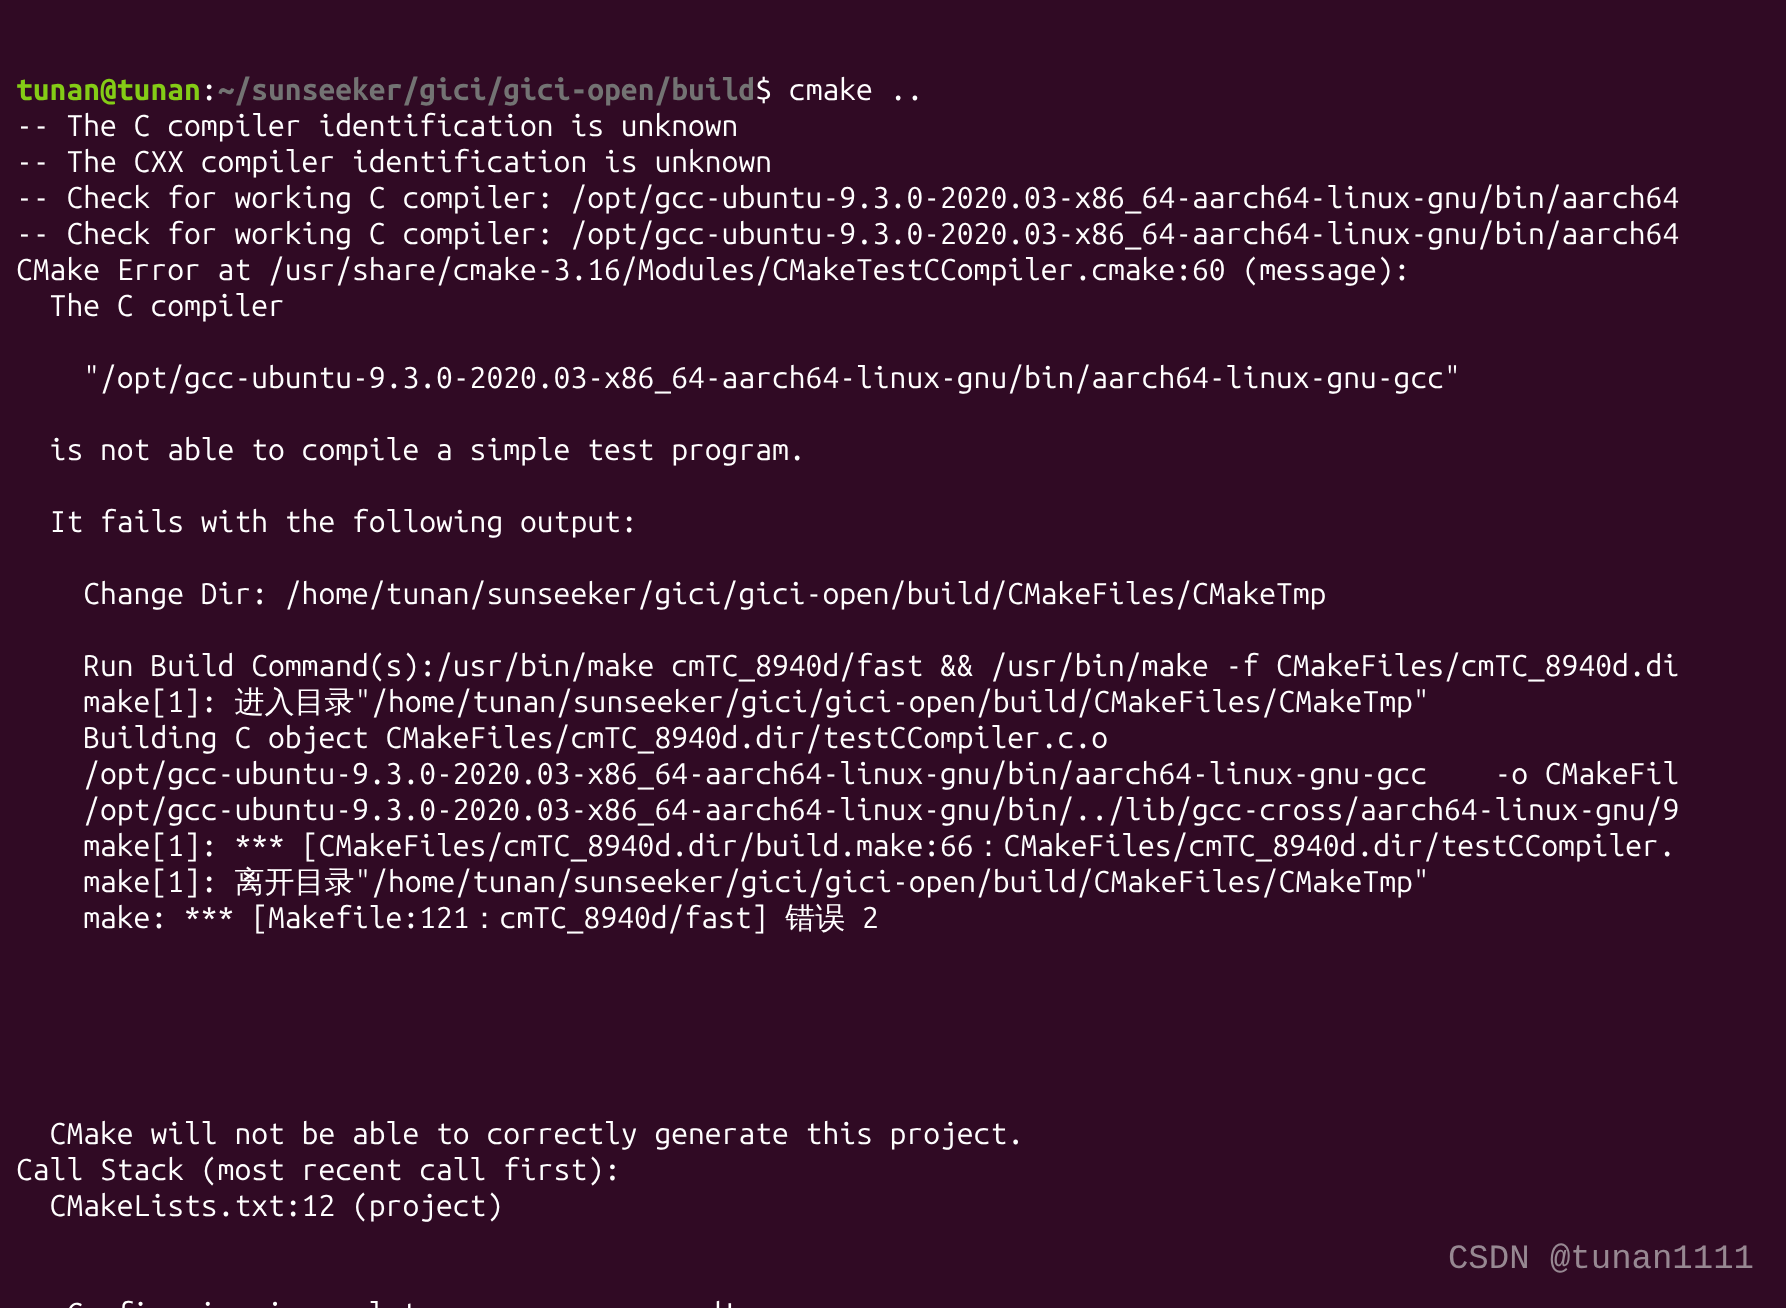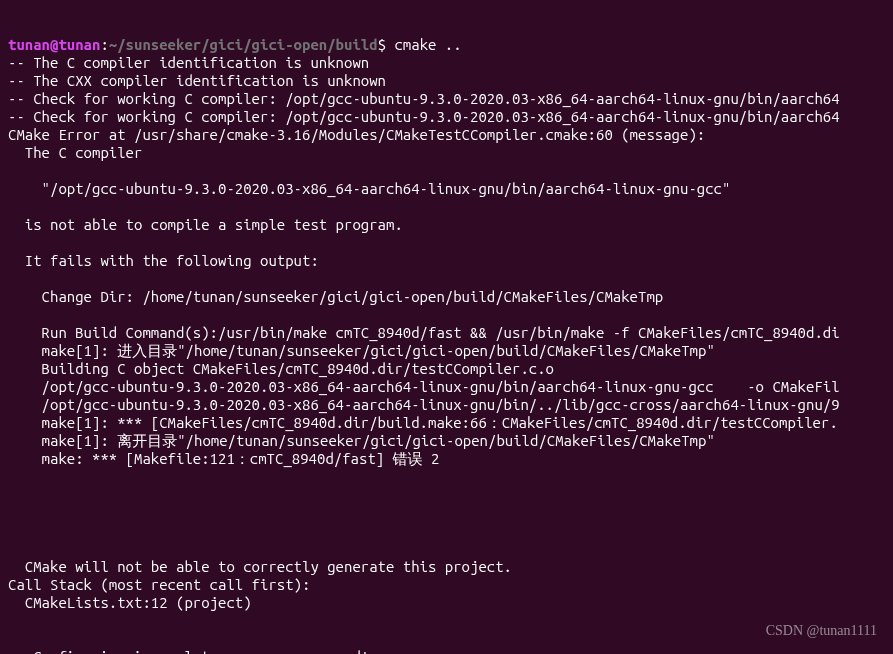--- a/index.html
+++ b/index.html
@@ -8,31 +8,31 @@
       font-family: 'Ubuntu Mono', 'DejaVu Sans Mono', monospace;
       font-size: 15px;
       line-height: 18px;
       width: 893px;
       height: 654px;
       overflow: hidden;
       position: relative;
       padding: 0 8px;
     }
     .terminal { white-space: pre; color: #ffffff; }
-    .prompt-user { color: #d946ef; font-weight: bold; }
+    .prompt-user { color: #84cc16; font-weight: bold; }
     .prompt-sep { color: #ffffff; }
     .prompt-path { color: #737373; font-weight: bold; }
     .line { display: block; }
     .watermark {
       position: absolute;
       right: 16px;
       bottom: 14px;
       color: rgba(220,220,220,0.6);
-      font-family: Liberation Serif, serif;
-      font-size: 14px;
+      font-family: Liberation Mono, monospace;
+      font-size: 17px;
     }
   </style>
 </head>
 <body>
 
 <div class="terminal">
   <span class="line"><span class="prompt-user">tunan@tunan</span><span class="prompt-sep">:</span><span class="prompt-path">~/sunseeker/gici/gici-open/build</span><span class="prompt-sep">$</span><span> cmake ..</span></span><span id="lines-container"><span class="line">-- The C compiler identification is unknown</span><span class="line">-- The CXX compiler identification is unknown</span><span class="line">-- Check for working C compiler: /opt/gcc-ubuntu-9.3.0-2020.03-x86_64-aarch64-linux-gnu/bin/aarch64</span><span class="line">-- Check for working C compiler: /opt/gcc-ubuntu-9.3.0-2020.03-x86_64-aarch64-linux-gnu/bin/aarch64</span><span class="line">CMake Error at /usr/share/cmake-3.16/Modules/CMakeTestCCompiler.cmake:60 (message):</span><span class="line">  The C compiler</span><span class="line"> </span><span class="line">    "/opt/gcc-ubuntu-9.3.0-2020.03-x86_64-aarch64-linux-gnu/bin/aarch64-linux-gnu-gcc"</span><span class="line"> </span><span class="line">  is not able to compile a simple test program.</span><span class="line"> </span><span class="line">  It fails with the following output:</span><span class="line"> </span><span class="line">    Change Dir: /home/tunan/sunseeker/gici/gici-open/build/CMakeFiles/CMakeTmp</span><span class="line"> </span><span class="line">    Run Build Command(s):/usr/bin/make cmTC_8940d/fast &amp;&amp; /usr/bin/make -f CMakeFiles/cmTC_8940d.di</span><span class="line">    make[1]: 进入目录"/home/tunan/sunseeker/gici/gici-open/build/CMakeFiles/CMakeTmp"</span><span class="line">    Building C object CMakeFiles/cmTC_8940d.dir/testCCompiler.c.o</span><span class="line">    /opt/gcc-ubuntu-9.3.0-2020.03-x86_64-aarch64-linux-gnu/bin/aarch64-linux-gnu-gcc    -o CMakeFil</span><span class="line">    /opt/gcc-ubuntu-9.3.0-2020.03-x86_64-aarch64-linux-gnu/bin/../lib/gcc-cross/aarch64-linux-gnu/9</span><span class="line">    make[1]: *** [CMakeFiles/cmTC_8940d.dir/build.make:66：CMakeFiles/cmTC_8940d.dir/testCCompiler.</span><span class="line">    make[1]: 离开目录"/home/tunan/sunseeker/gici/gici-open/build/CMakeFiles/CMakeTmp"</span><span class="line">    make: *** [Makefile:121：cmTC_8940d/fast] 错误 2</span><span class="line"> </span><span class="line"> </span><span class="line"> </span><span class="line"> </span><span class="line"> </span><span class="line">  CMake will not be able to correctly generate this project.</span><span class="line">Call Stack (most recent call first):</span><span class="line">  CMakeLists.txt:12 (project)</span><span class="line"> </span><span class="line"> </span><span class="line">-- Configuring incomplete, errors occurred!</span></span>
 </div>
 
 <div class="watermark">CSDN @tunan1111</div>

